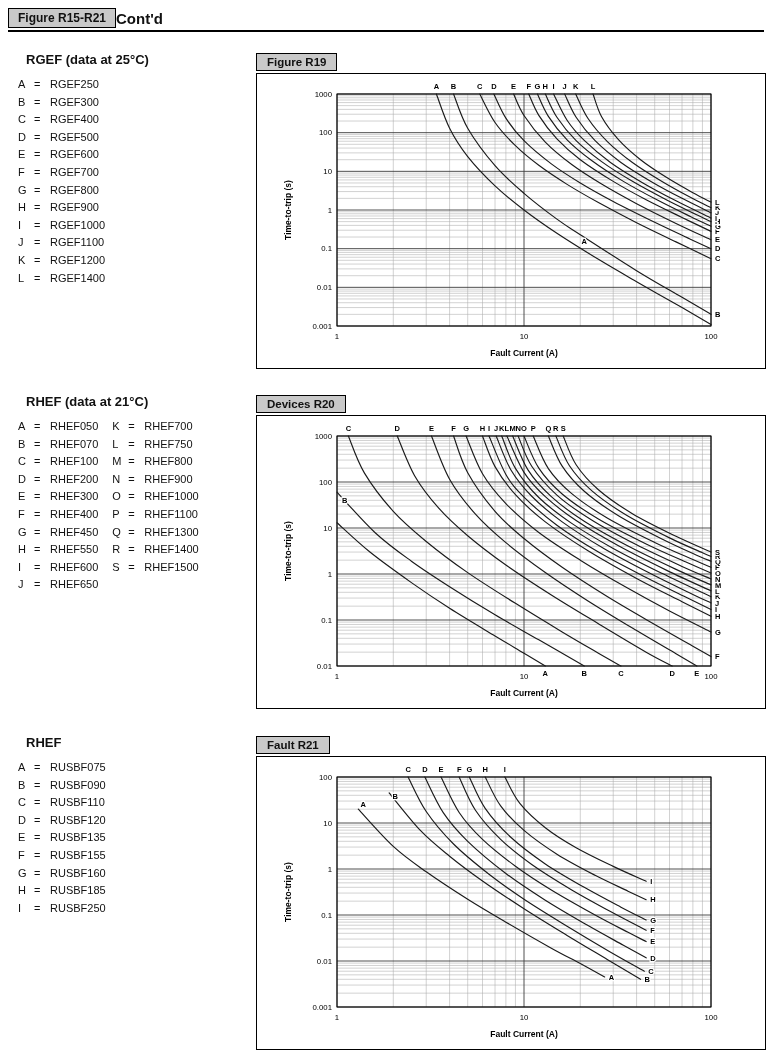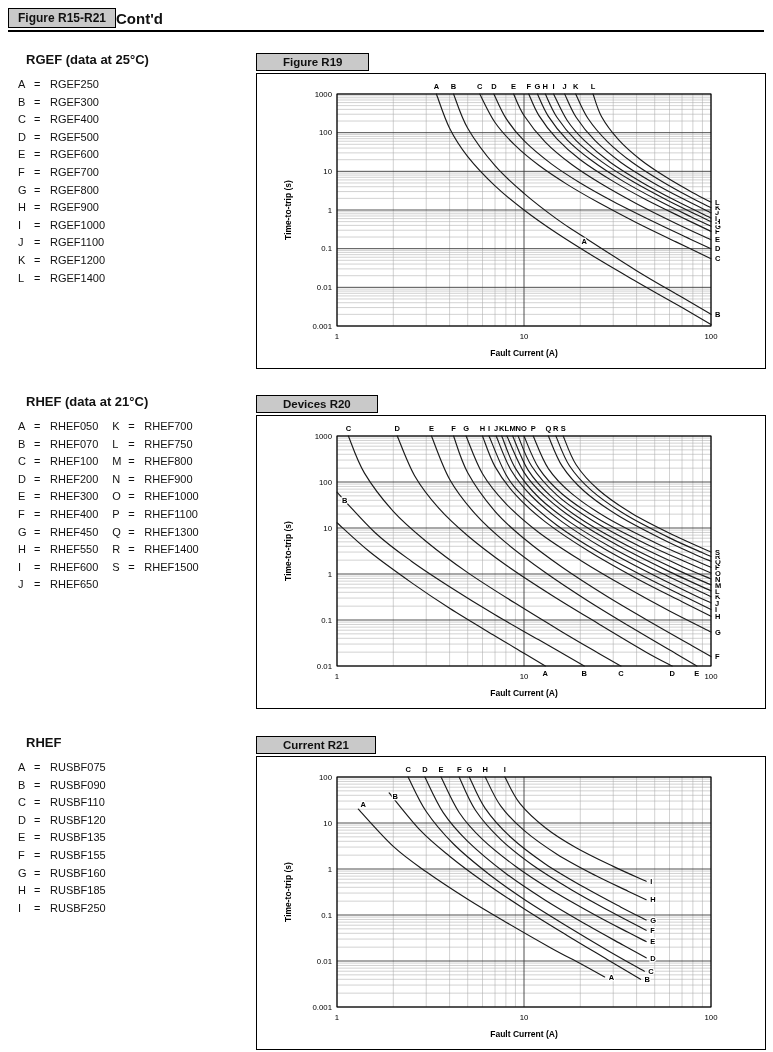--- a/index.html
+++ b/index.html
@@ -20,21 +20,21 @@
   .row{position:absolute;left:0;width:773px;}
   .legend{position:absolute;left:18px;top:6px;width:232px;}
   .legend-title{font-weight:bold;font-size:13px;margin-bottom:9px;white-space:nowrap;padding-left:8px;}
   .legend-cols{display:flex;gap:14px;}
   .legend-row{display:flex;font-size:11px;line-height:17.6px;white-space:nowrap;}
   .legend-key{width:16px;}
   .legend-eq{width:16px;}
   .figure{position:absolute;left:256px;top:6px;}
   .fig-label{
     display:inline-block;border:1px solid #000;background:#c9c9c9;
-    font-weight:bold;font-size:11.5px;padding:2px 26px;margin-bottom:2px;
+    font-weight:bold;font-size:11.5px;padding:2px 10px;margin-bottom:2px;
   }
   .chart{border:1px solid #000;width:508px;background:#fff;}
   .chart svg{display:block;}
   svg text{font-family:"Liberation Sans",sans-serif;}
 </style>
 </head>
 <body>
 
 <div class="header">
   <span class="fig-tag">Figure R15-R21</span>
@@ -400,21 +400,21 @@
           </div>
           <div class="legend-row">
             <span class="legend-key">I</span>
             <span class="legend-eq">=</span>
             <span class="legend-name">RUSBF250</span>
           </div>
         </div>
       </div>
     </div>
   <div class="figure">
-    <div class="fig-label">Current R21</div>
+    <div class="fig-label">Fault R21</div>
     <div class="chart">
         <svg width="508" height="292" viewBox="0 0 508 292">
           <path d="M136.29,20V250M169.22,20V250M192.59,20V250M210.71,20V250M225.51,20V250M238.03,20V250M248.88,20V250M258.44,20V250M323.29,20V250M356.22,20V250M379.59,20V250M397.71,20V250M412.51,20V250M425.03,20V250M435.88,20V250M445.44,20V250M80,236.15H454M80,228.05H454M80,222.31H454M80,217.85H454M80,214.21H454M80,211.13H454M80,208.46H454M80,206.10H454M80,190.15H454M80,182.05H454M80,176.31H454M80,171.85H454M80,168.21H454M80,165.13H454M80,162.46H454M80,160.10H454M80,144.15H454M80,136.05H454M80,130.31H454M80,125.85H454M80,122.21H454M80,119.13H454M80,116.46H454M80,114.10H454M80,98.15H454M80,90.05H454M80,84.31H454M80,79.85H454M80,76.21H454M80,73.13H454M80,70.46H454M80,68.10H454M80,52.15H454M80,44.05H454M80,38.31H454M80,33.85H454M80,30.21H454M80,27.13H454M80,24.46H454M80,22.10H454" stroke="#adadad" stroke-width="0.55" fill="none"></path>
           <path d="M80.00,20V250M267.00,20V250M454.00,20V250M80,250.00H454M80,204.00H454M80,158.00H454M80,112.00H454M80,66.00H454M80,20.00H454" stroke="#3c3c3c" stroke-width="0.9" fill="none"></path>
           <rect x="80" y="20" width="374" height="230" fill="none" stroke="#000" stroke-width="1"></rect>
           <text x="75.0" y="22.6" font-size="7.8" text-anchor="end" font-weight="normal" fill="#000">100</text>
           <text x="75.0" y="68.6" font-size="7.8" text-anchor="end" font-weight="normal" fill="#000">10</text>
           <text x="75.0" y="114.6" font-size="7.8" text-anchor="end" font-weight="normal" fill="#000">1</text>
           <text x="75.0" y="160.6" font-size="7.8" text-anchor="end" font-weight="normal" fill="#000">0.1</text>
           <text x="75.0" y="206.6" font-size="7.8" text-anchor="end" font-weight="normal" fill="#000">0.01</text>

